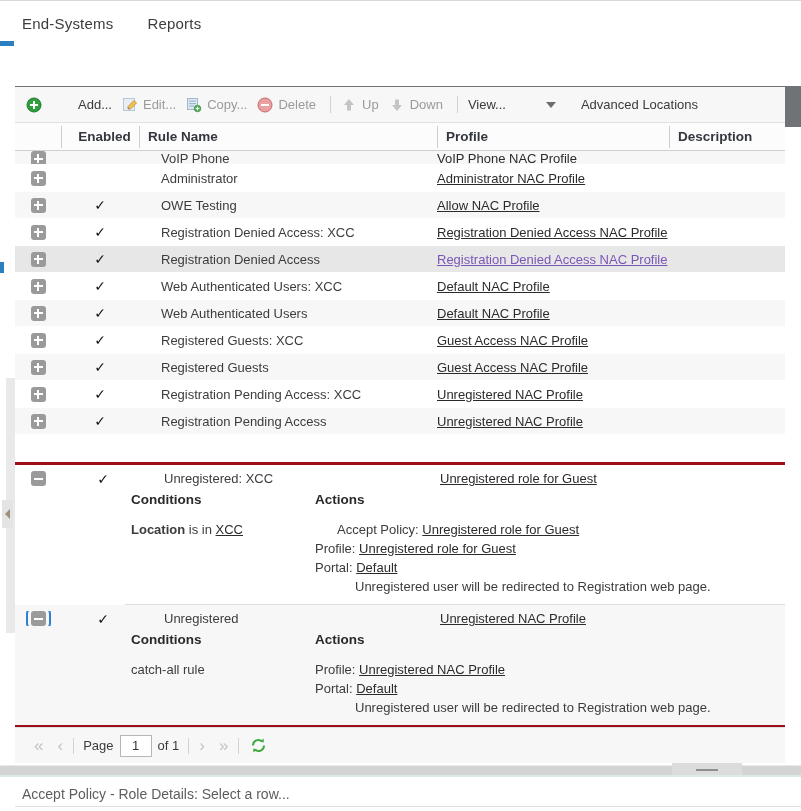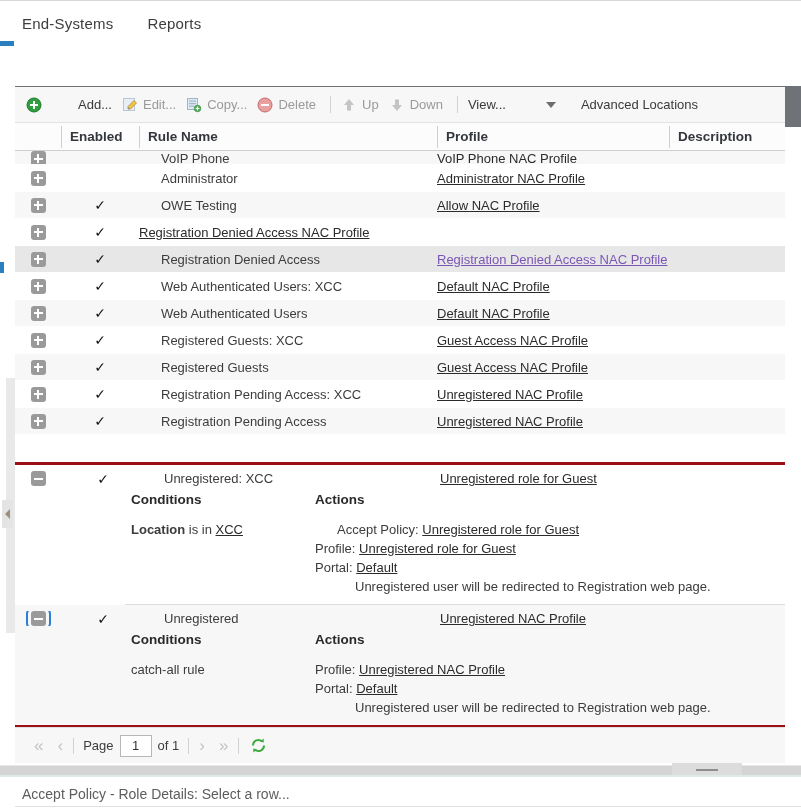--- a/index.html
+++ b/index.html
@@ -134,21 +134,21 @@
     color: #33373d;
     padding-left: 8px;
     box-sizing: border-box;
     height: 22px;
     line-height: 22px;
     white-space: nowrap;
     overflow: hidden;
   }
   .gh.sep { border-left: 1px solid #cfcfcf; }
   .col-exp   { width: 46px; flex: 0 0 46px; }
-  .col-en    { width: 78px; flex: 0 0 78px; }
+  .col-en    { width: 78px; flex: 0 0 78px; text-align: center; }
   .col-name  { width: 298px; flex: 0 0 298px; }
   .col-prof  { width: 232px; flex: 0 0 232px; }
   .col-desc  { flex: 1 1 auto; }
 
   .grid-body {
     position: relative;
     height: 576px;
     overflow: hidden;
   }
 
@@ -501,20 +501,21 @@
         <div class="cell name">OWE Testing</div>
         <div class="cell prof"><span class="lnk">Allow NAC Profile</span></div>
         <div class="cell desc"></div>
       </div>
 
       <div class="row">
         <div class="cell exp">
           <span class="expander plus"></span>
         </div>
         <div class="cell en">✓</div>
+        <div class="cell name">Registration Denied Access: XCC</div>
         <div class="cell prof"><span class="lnk">Registration Denied Access NAC Profile</span></div>
         <div class="cell desc"></div>
       </div>
 
       <div class="row sel">
         <div class="cell exp">
           <span class="expander plus"></span>
         </div>
         <div class="cell en">✓</div>
         <div class="cell name">Registration Denied Access</div>

